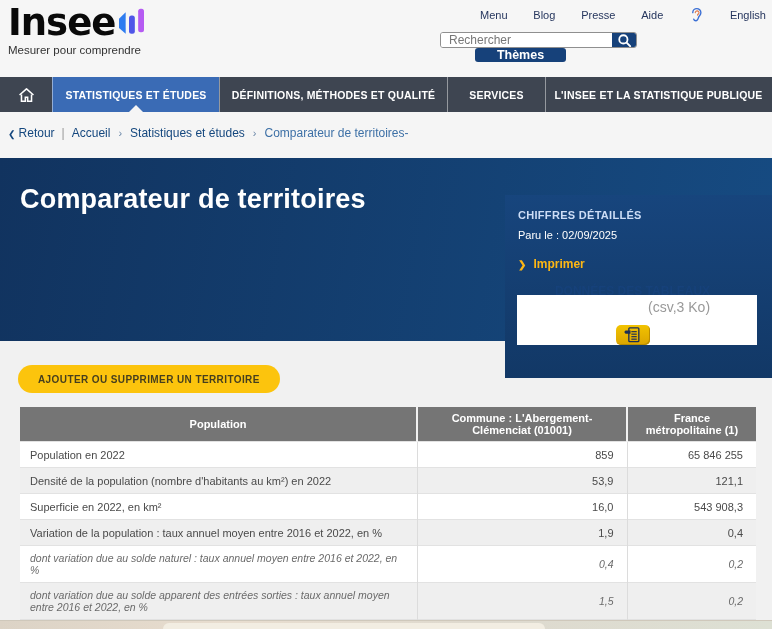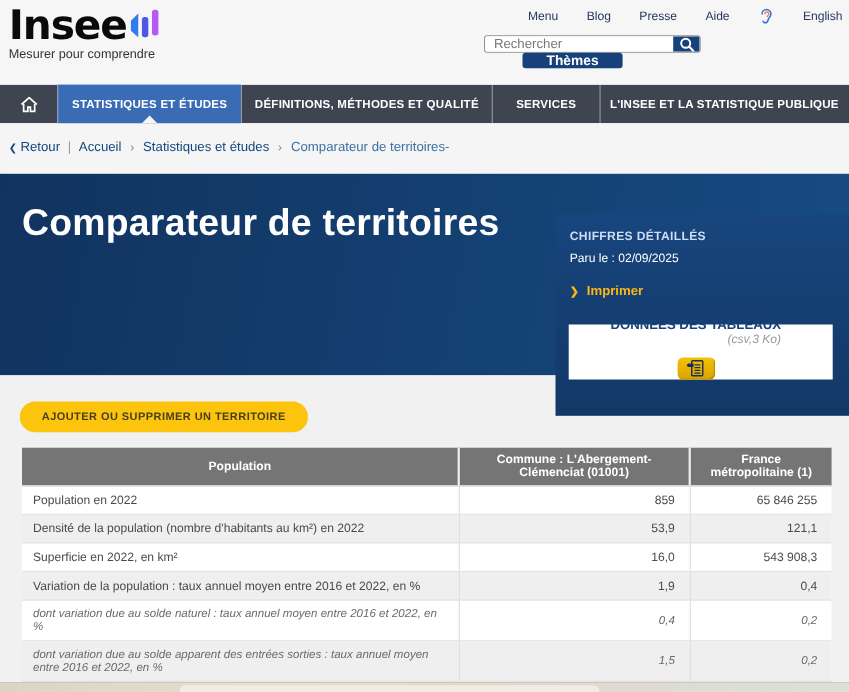--- a/index.html
+++ b/index.html
@@ -37,30 +37,30 @@
   
   .breadcrumb { height:46px; background:#f5f5f5; padding:14px 0 0 8px; font-size:12px; color:#14477e; white-space:nowrap; }
   .breadcrumb a { color:#14477e; text-decoration:none; cursor:pointer; }
   .bc-arrow { font-size:9px; margin-right:3px; }
   .bc-pipe { color:#999; margin:0 7px; }
   .bc-sep { color:#6a87a8; margin:0 8px; font-size:11px; }
   .bc-current { color:#3d70a6; }
 
   
   .hero { position:relative; height:183px; background:linear-gradient(100deg,#11335f 0%,#164b82 100%); }
-  .hero-title { position:absolute; left:20px; top:26px; color:#fff; font-size:34px; font-weight:bold; letter-spacing:.2px; }
+  .hero-title { position:absolute; left:20px; top:26px; color:#fff; font-size:27px; font-weight:bold; letter-spacing:.2px; }
   .hero-right { position:absolute; top:0; right:0; width:267px; height:100%; background:linear-gradient(180deg,#17457d 0%,#123866 100%);margin-top:37px; }
   .hero-kicker { position:absolute; left:13px; top:14px; color:#cdddf6; font-size:11px; font-weight:bold; letter-spacing:.3px; }
   .hero-published { position:absolute; left:13px; top:34px; color:#fff; font-size:11px; }
   .print-link { position:absolute; left:13px; top:62px; color:#fdb714; font-size:12px; font-weight:bold; text-decoration:none; cursor:pointer; }
   .print-chev { font-size:10px; margin-right:7px; }
   .download-box { position:absolute; left:12px; right:15px; top:100px; height:50px; background:#fff; display:flex; align-items:center; justify-content:flex-end; gap:10px; padding-right:9px; cursor:pointer;flex-direction:column; }
   .dl-text { text-align:right; }
   .dl-label { font-size:12px; font-weight:bold; color:#16417a; }
-  .dl-meta { font-size:11px; font-style:italic; color:#999; margin-top:1px; }
+  .dl-meta { font-size:14px; color:#999; margin-top:1px; }
   .dl-icon { width:34px; height:34px; border-radius:5px; background:linear-gradient(180deg,#f2c300,#dba500); display:flex; align-items:center; justify-content:center; box-shadow:inset -1px -1px 0 #b98c00; }
 
   
   .main-area { background:#f1f1f1; padding:24px 16px 0 18px; }
   .add-btn { height:28px; padding:0 20px; background:#fcc40d; border:none; border-radius:14px; font-size:10px; font-weight:bold; letter-spacing:.4px; color:#463f1e; cursor:pointer; font-family:"Liberation Sans",sans-serif; }
 
   .data-table { margin:14px 0 0 2px; width:736px; border-collapse:collapse; table-layout:fixed; background:#fff; }
   .data-table col.c1 { width:397px; } .data-table col.c2 { width:210px; } .data-table col.c3 { width:129px; }
   .data-table th { background:#757575; color:#fff; font-size:11px; font-weight:bold; text-align:center; padding:5px 8px; height:34px; vertical-align:middle; }
   .data-table th + th { border-left:2px solid #f1f1f1; }

